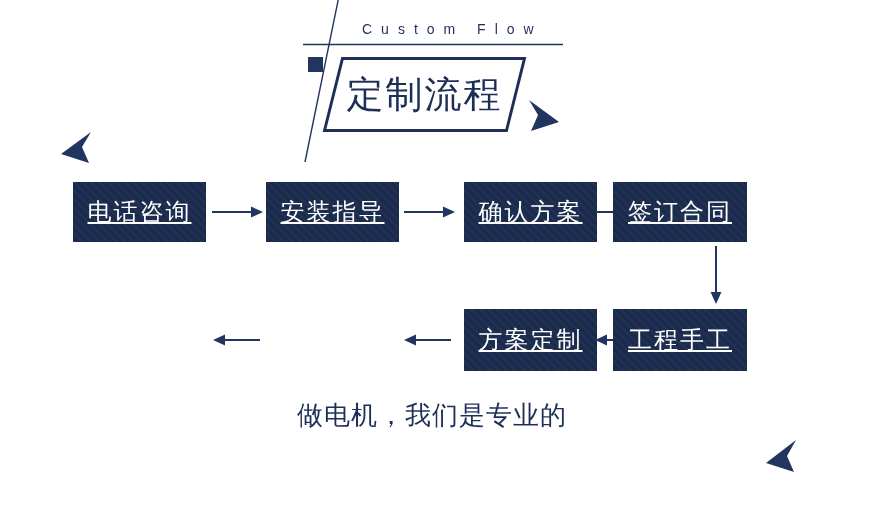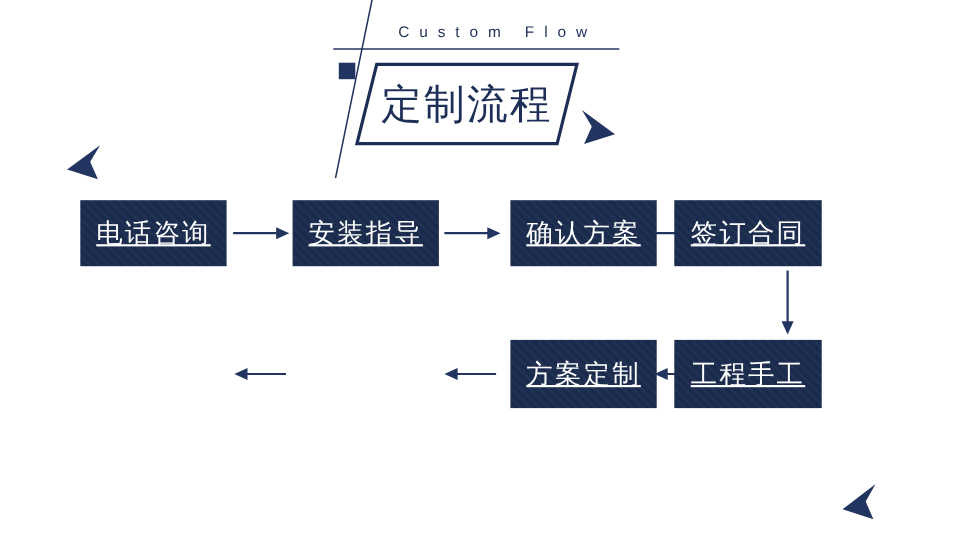--- a/index.html
+++ b/index.html
@@ -117,13 +117,14 @@
   <div class="section-title">定制流程</div>
 
   <div class="flow-step row1 c1">电话咨询</div>
   <div class="flow-step row1 c2">安装指导</div>
   <div class="flow-step row1 c3">确认方案</div>
   <div class="flow-step row1 c4">签订合同</div>
 
   <div class="flow-step row2 c3">方案定制</div>
   <div class="flow-step row2 c4">工程手工</div>
 
+  <div class="slogan">做电机，我们是专业的</div>
 </div>
 
 </body></html>

